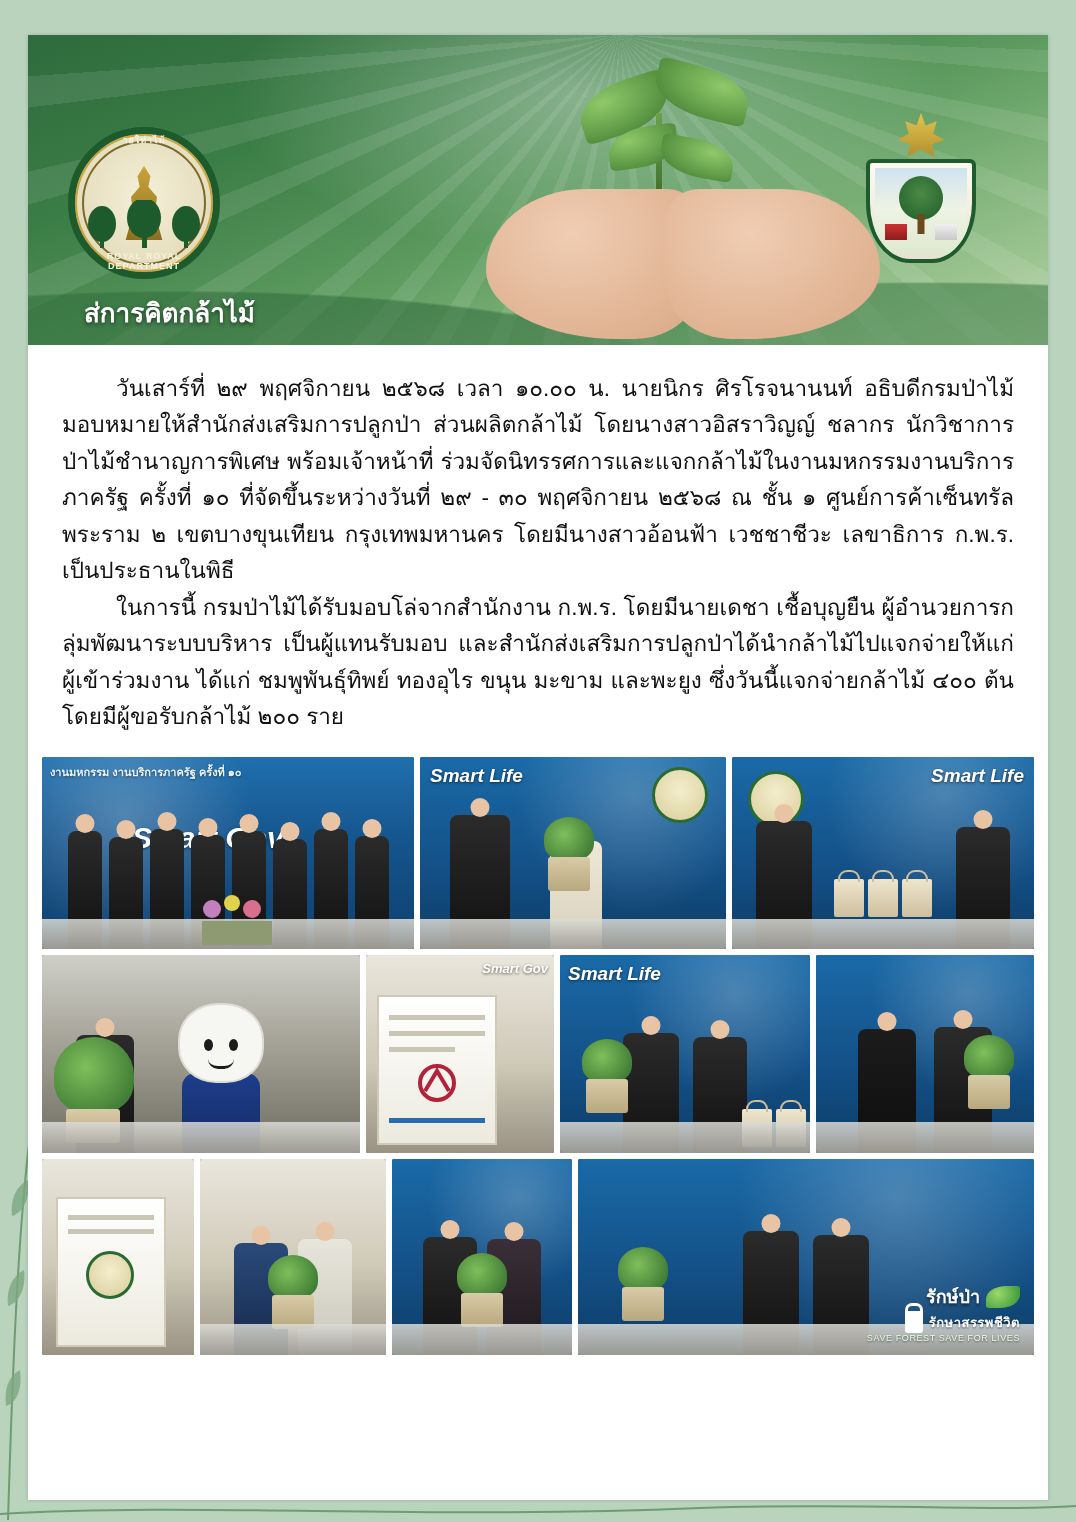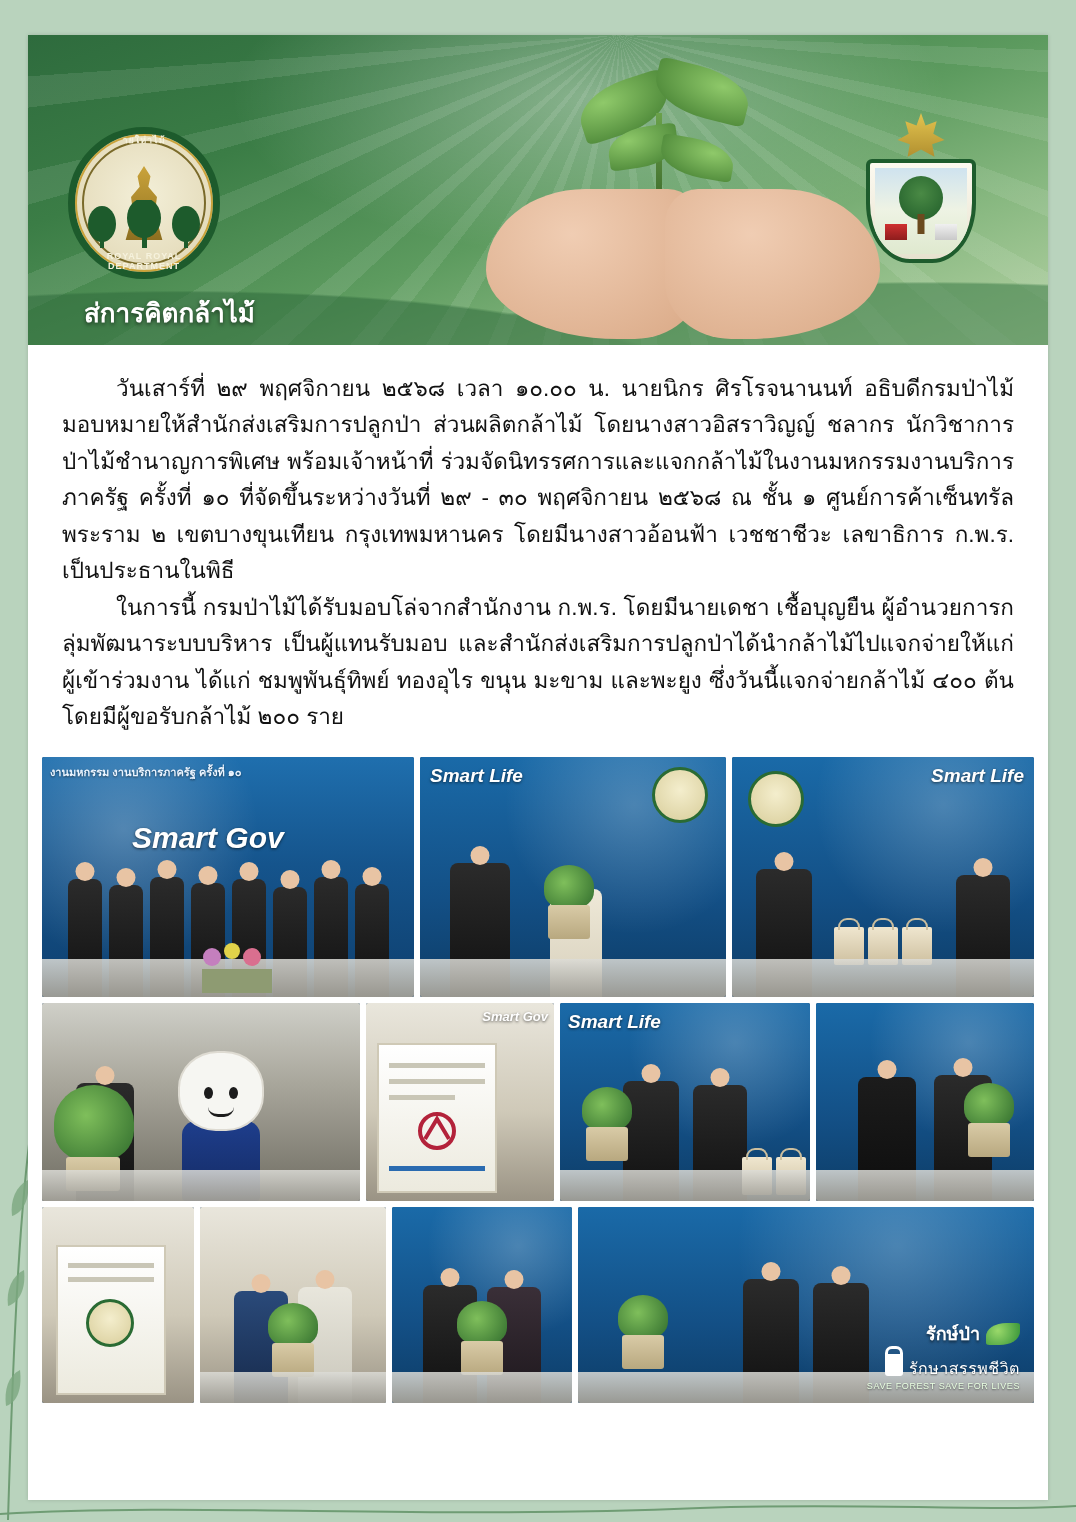--- a/index.html
+++ b/index.html
@@ -191,21 +191,21 @@
 
   
   .gallery {
     padding: 8px 14px 18px 14px;
   }
   .grow { display: flex; gap: 6px; margin-bottom: 6px; }
   .cell {
     position: relative; overflow: hidden; border-radius: 2px;
     background: #123a5c;
   }
-  .r1 { height: 240px; }
+  .r1 { height: 192px; }
   .r2 { height: 198px; }
   .r3 { height: 196px; }
 
   
   .ph {
     position: absolute; inset: 0;
   }
   .ph-expo {
     background:
       radial-gradient(circle at 22% 30%, rgba(255,255,255,0.25), rgba(255,255,255,0) 40%),
@@ -315,23 +315,22 @@
   .rakpa-row { display: flex; align-items: center; gap: 6px; }
   .rakpa-main {
     color: #ffffff; font-size: 18px; font-weight: bold;
     text-shadow: 0 2px 3px rgba(0,0,0,0.55);
   }
   .rakpa-leaf {
     width: 34px; height: 22px; border-radius: 60% 10% 60% 10%;
     background: radial-gradient(circle at 35% 35%, #9ad96a, #2f8f35);
   }
   .rakpa-sub {
-    color: #ffffff; font-size: 16px; font-weight: normal; letter-spacing: .5px;
+    color: #ffffff; font-size: 13px; font-weight: bold; letter-spacing: .5px;
     text-shadow: 0 1px 2px rgba(0,0,0,0.55);
-    margin-top: 8px;
   }
   .rakpa-sub2 {
     color: #e9ffe2; font-size: 9px; letter-spacing: .6px;
     text-shadow: 0 1px 2px rgba(0,0,0,0.55);
     text-align: center;
   }
   .lock-ico {
     width: 18px; height: 22px; border-radius: 3px; background: #ffffff; position: relative;
   }
   .lock-ico::before {

